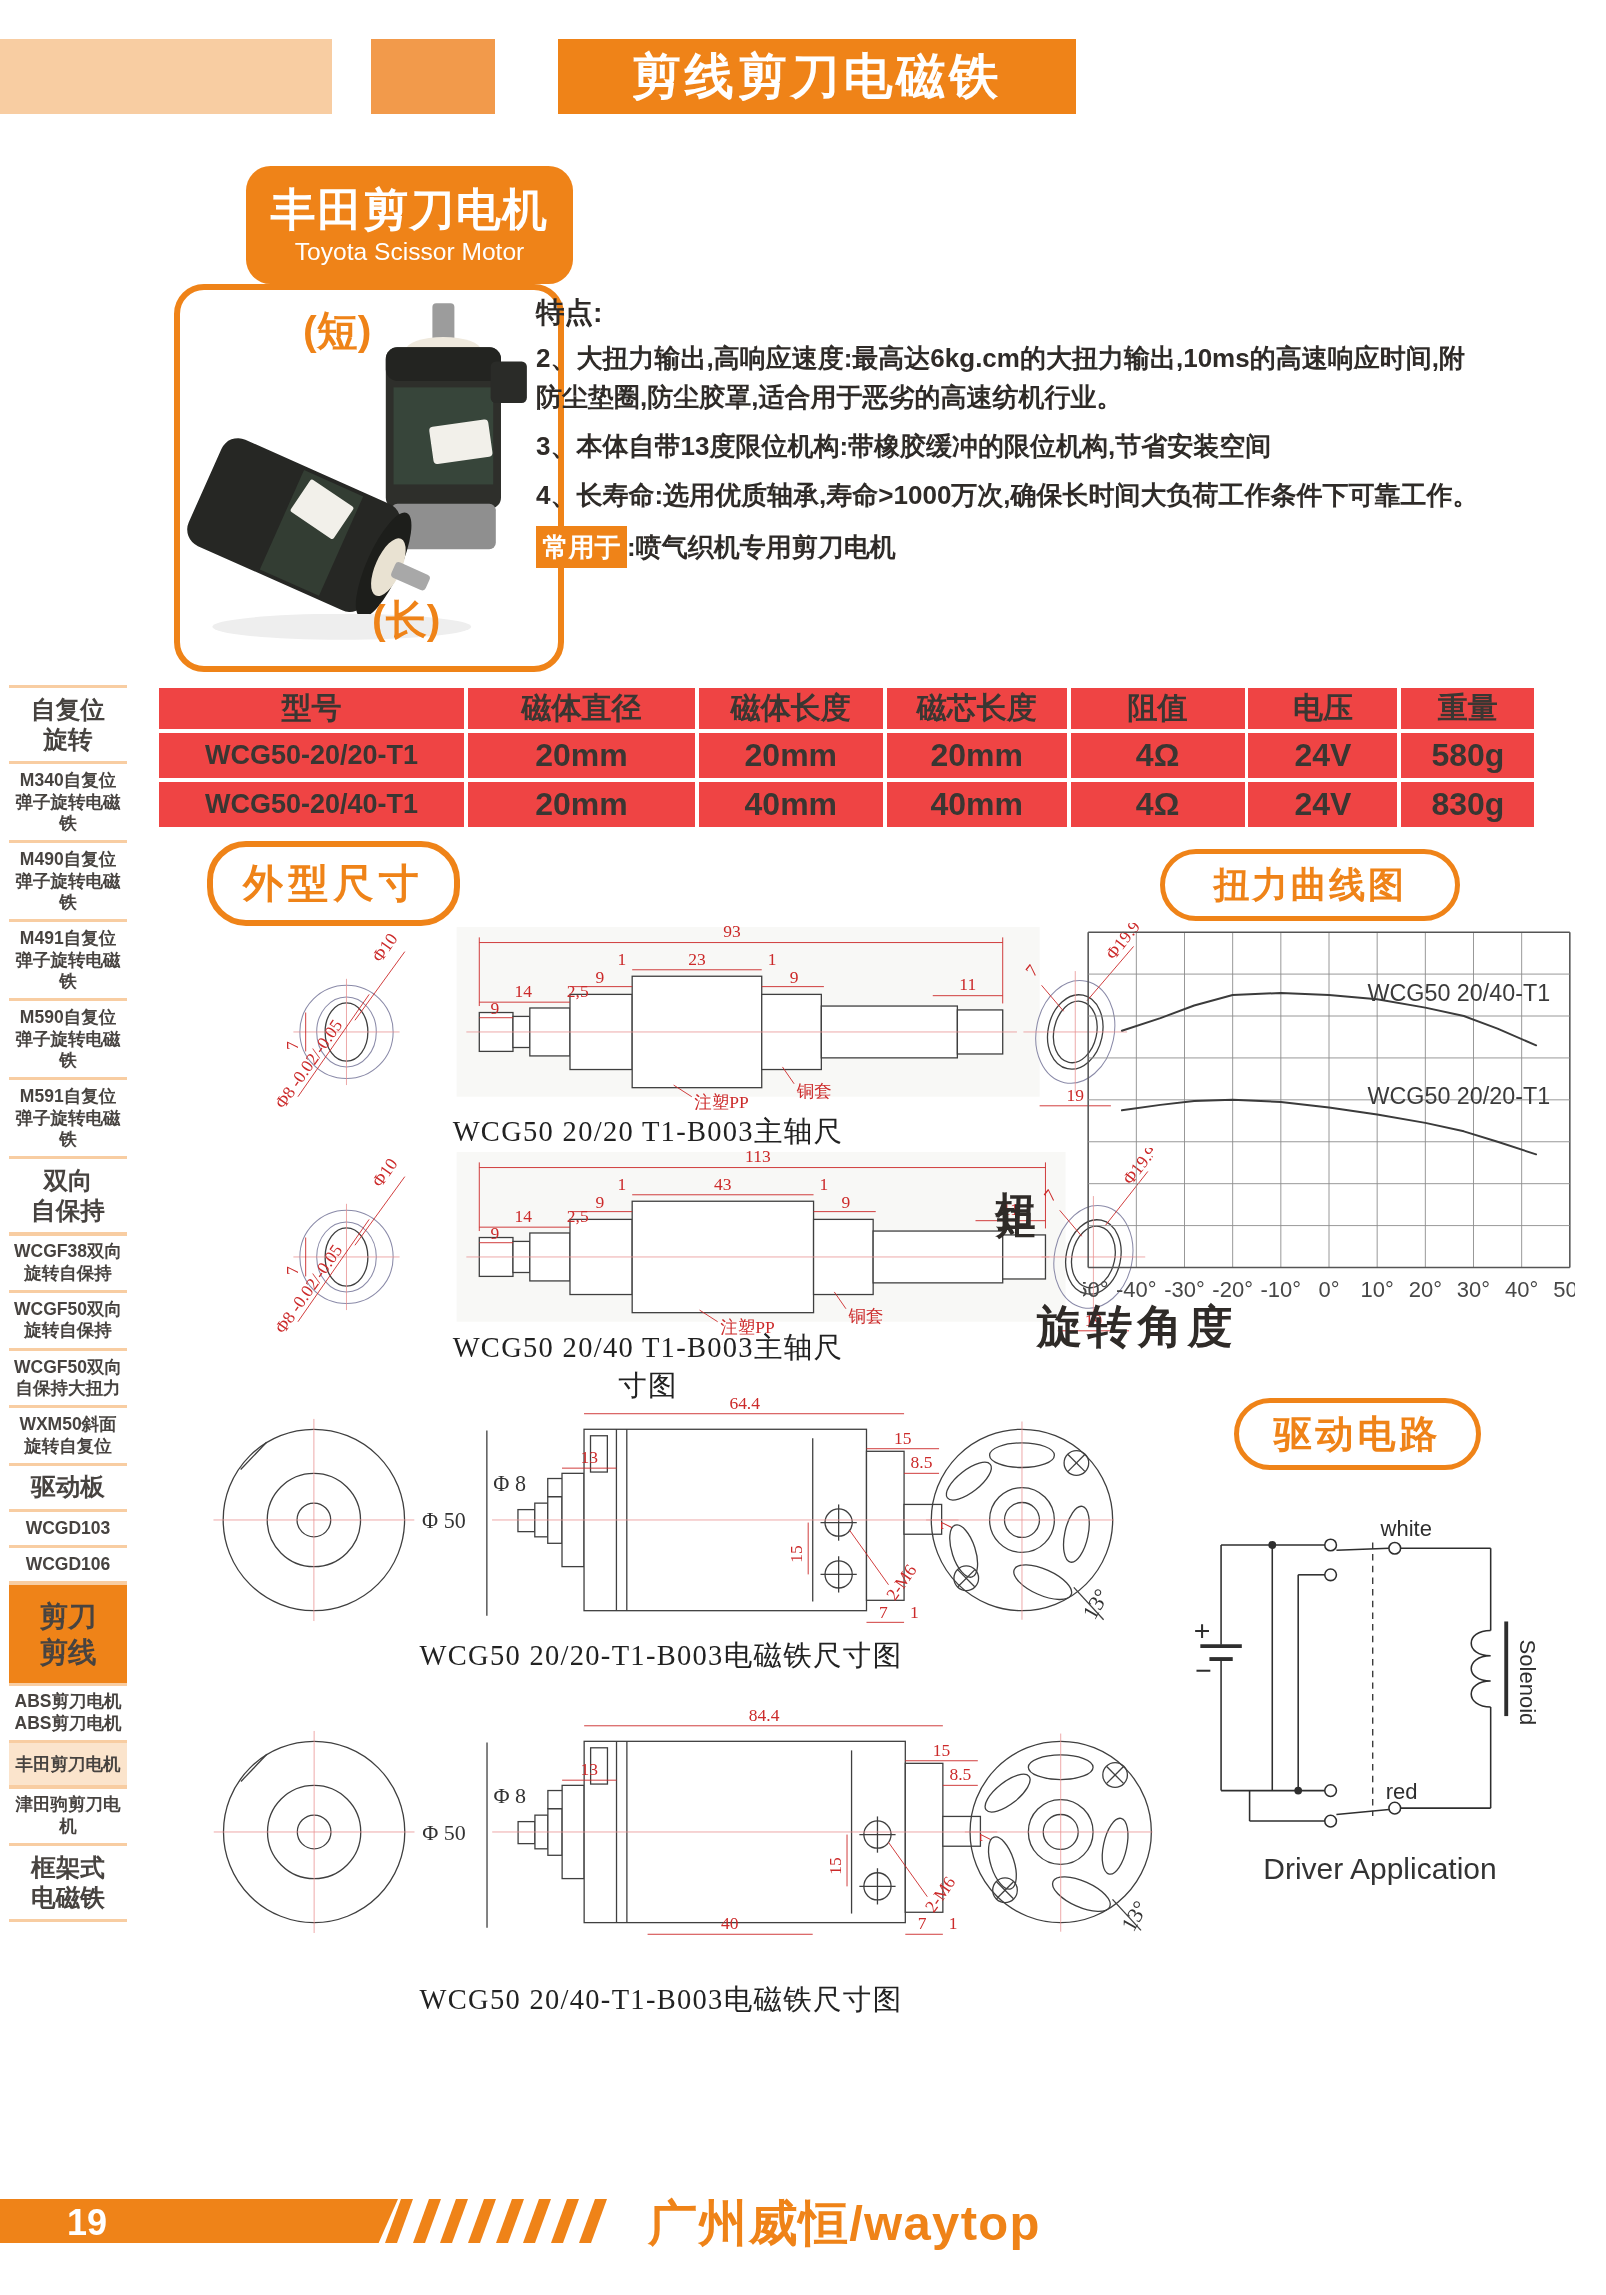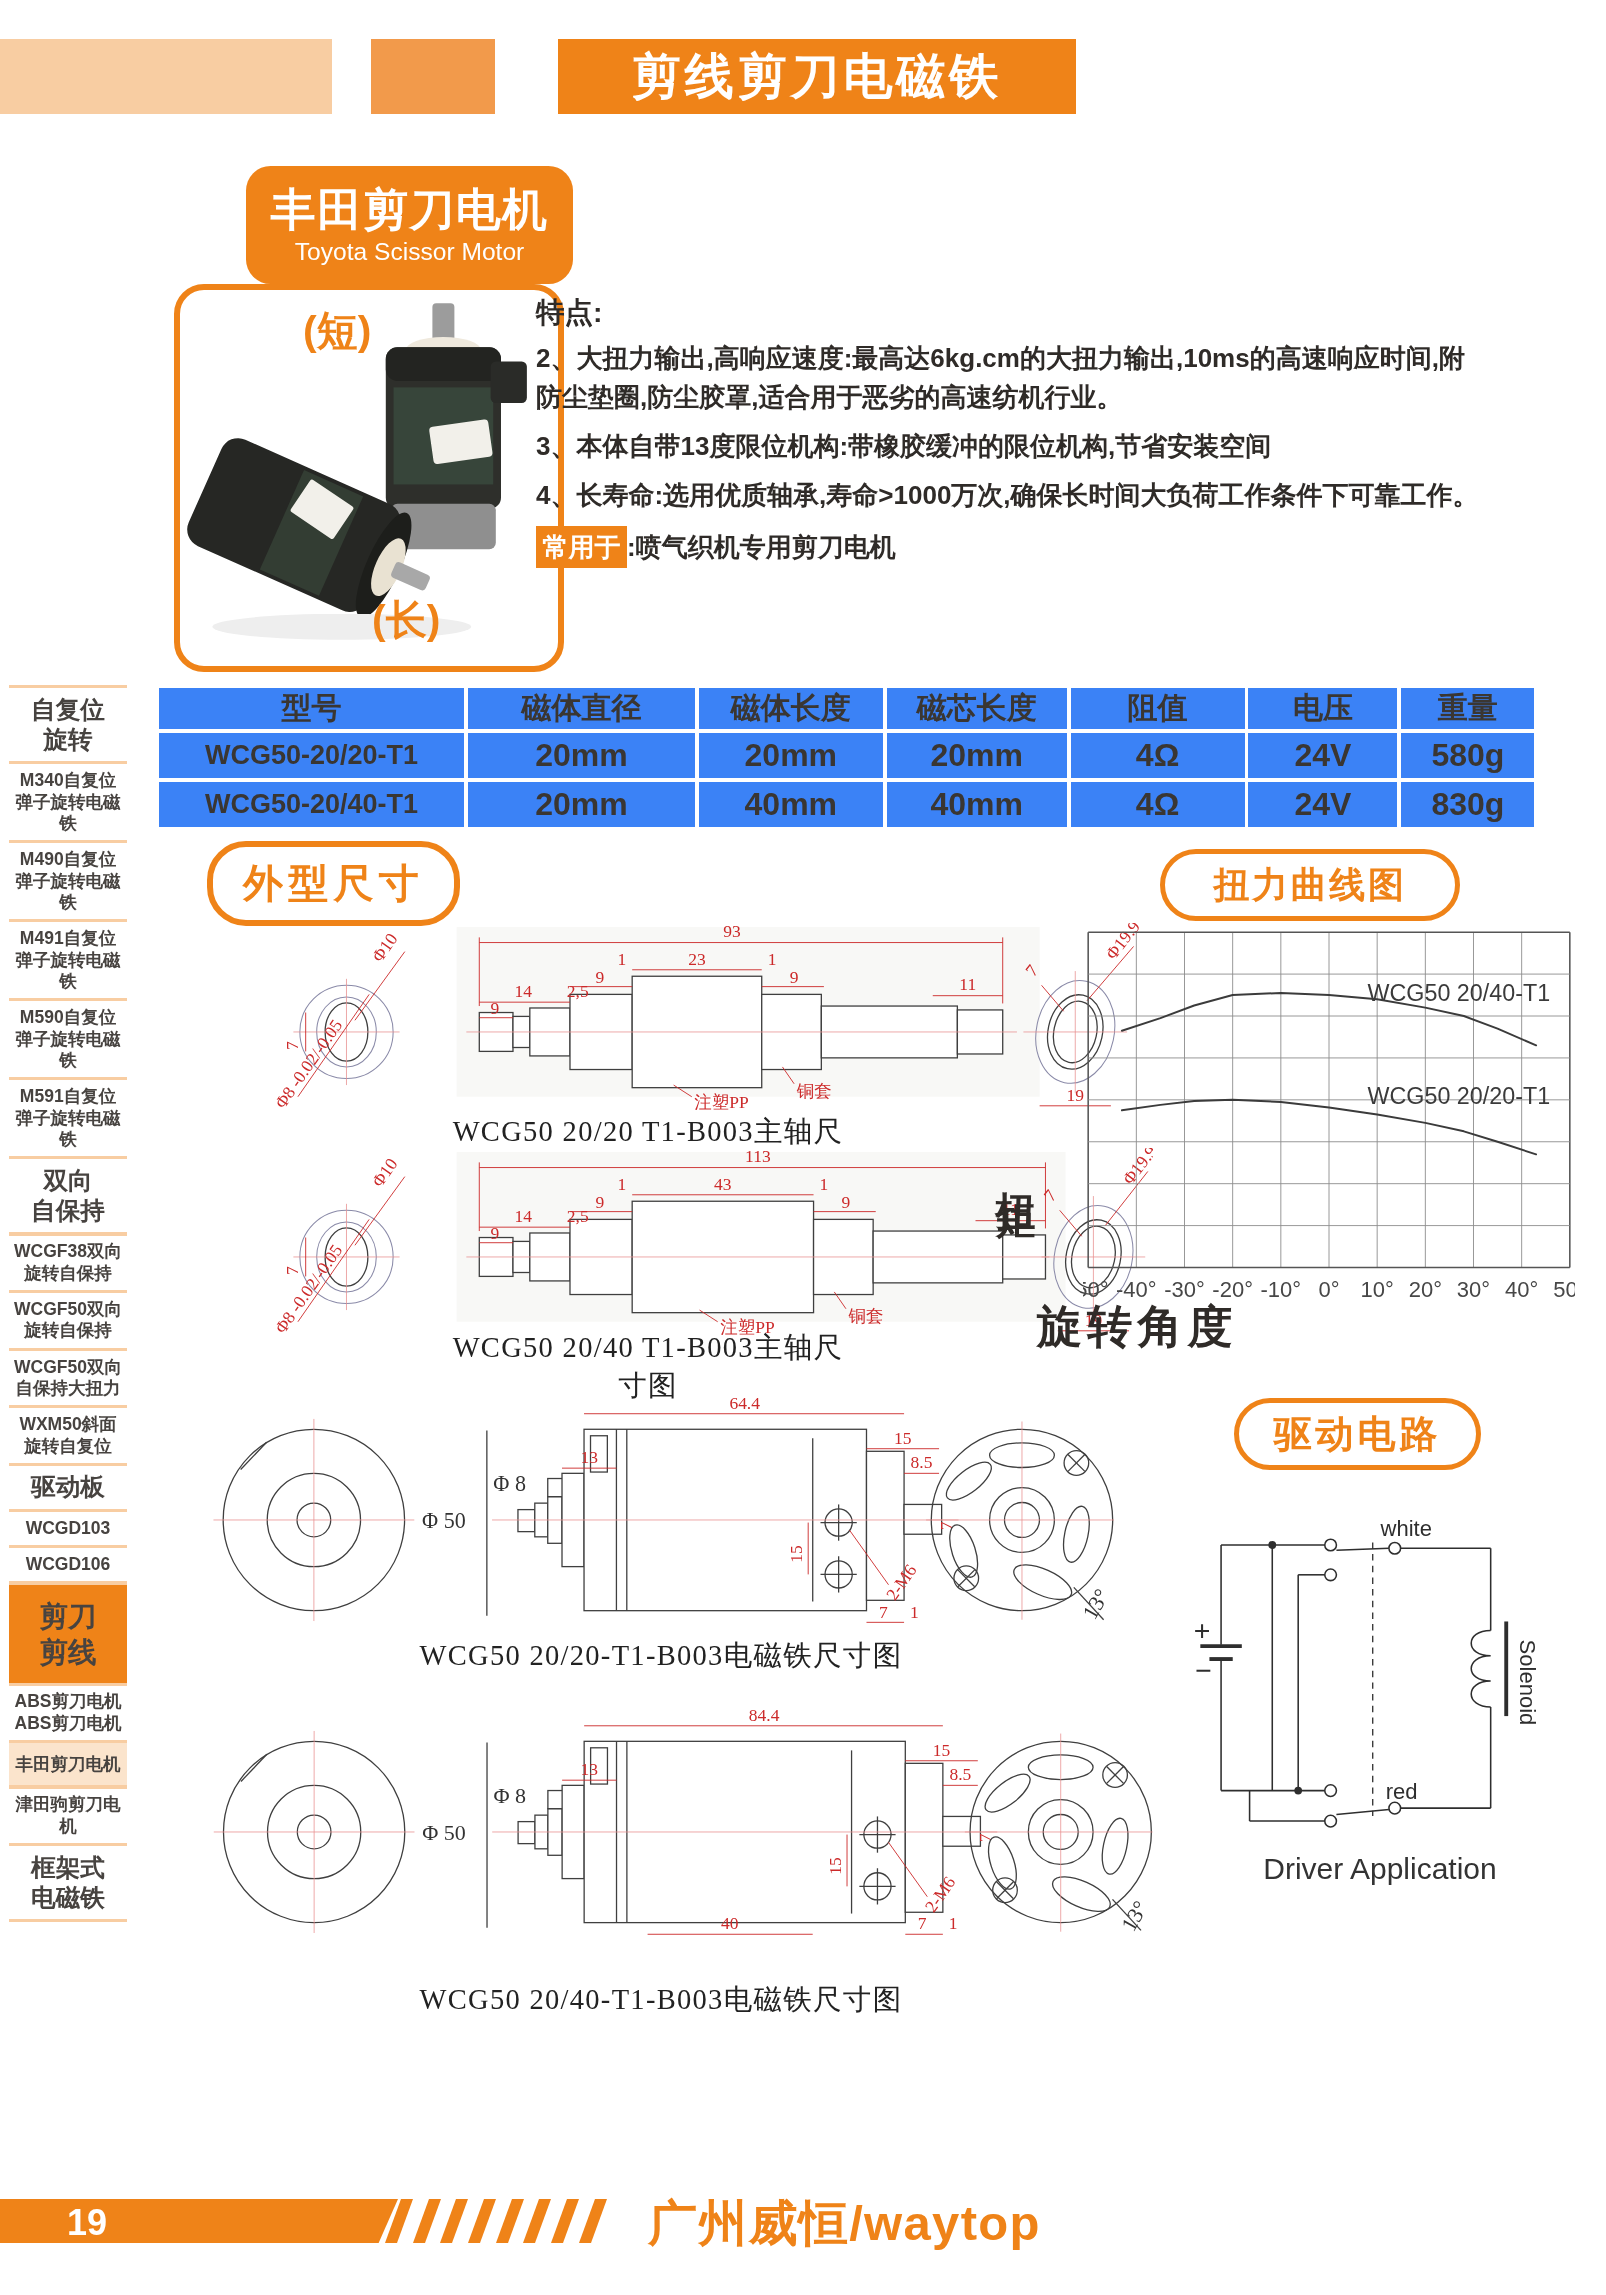--- a/index.html
+++ b/index.html
@@ -28,21 +28,21 @@
   .features{left:536px;top:293px;width:952px;}
   .features .head{font-size:28.5px;font-weight:bold;margin:0 0 6.5px 0;}
   .features p{font-size:26px;line-height:39px;margin:0 0 10.4px 0;font-weight:bold;color:#2f2b28;}
   .usage{font-size:26px;font-weight:bold;color:#2f2b28;}
   .usage .tag{background:#ef8318;color:#fff;padding:1.9px 6.5px;display:inline-block;}
 
   
   .spec{left:159px;top:688px;width:1352px;display:grid;
         grid-template-columns:305px 227px 184px 180px 174px 149px 133px;
         grid-auto-rows:minmax(41px,auto);gap:3.9px;}
-  .spec .cell{background:#3b82f6;display:flex;align-items:center;justify-content:center;
+  .spec .cell{background:#ef4444;display:flex;align-items:center;justify-content:center;
               font-weight:bold;color:#3a3632;}
   .spec .th{font-size:30px;height:41px;}
   .spec .td{font-size:32px;height:45px;}
   .spec .td.model{font-size:27px;}
 
   
   .sidebar{left:9px;top:685px;width:118px;}
   .sb-div{height:3.2px;background:#f8cda2;}
   .sb-head{padding:6.5px 0;text-align:center;font-weight:bold;font-size:24.6px;line-height:30px;color:#474340;}
   .sb-head.active{background:#ef8318;padding:13px 18px;font-size:28.5px;line-height:36px;}

